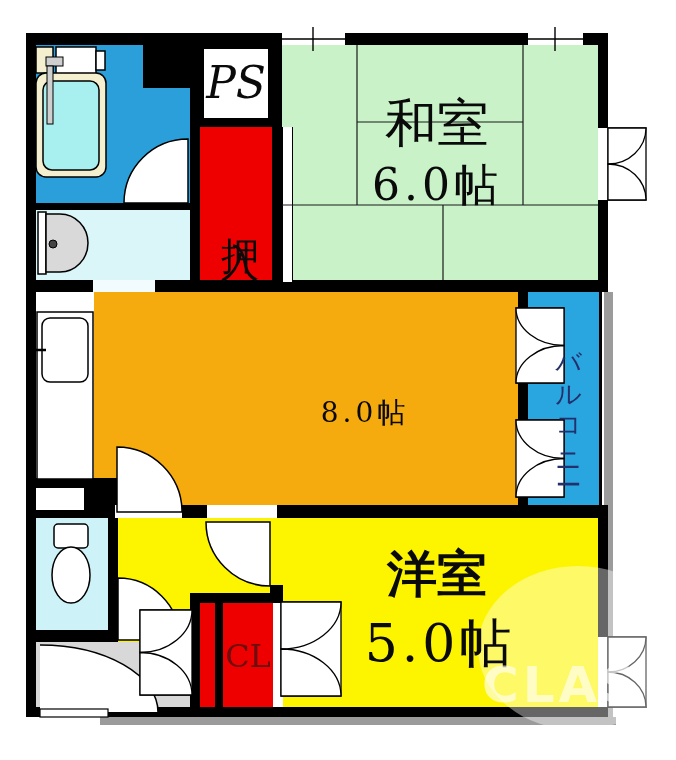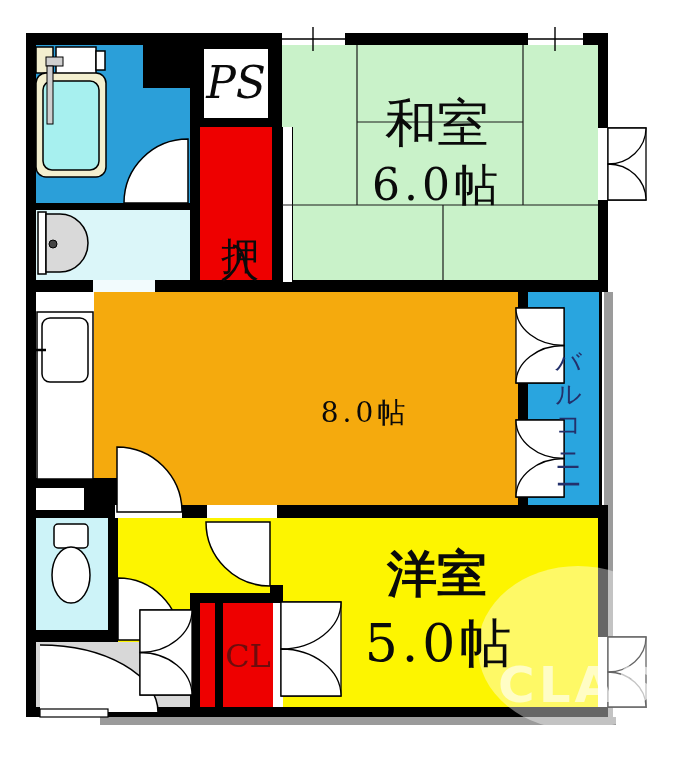--- a/index.html
+++ b/index.html
@@ -176,15 +176,15 @@
 
   <div class="abs lbl" style="left:322px;top:96px;width:230px;font-size:52px;">和室</div>
   <div class="abs lbl" style="left:322px;top:162px;width:230px;font-size:44px;letter-spacing:4px;">6.0帖</div>
   <div class="abs lbl" style="left:240px;top:398px;width:250px;font-size:28px;letter-spacing:4px;">8.0帖</div>
   <div class="abs lbl" style="left:330px;top:548px;width:214px;font-size:50px;font-weight:bold;">洋室</div>
   <div class="abs lbl" style="left:315px;top:616px;width:250px;font-size:52px;letter-spacing:4px;">5.0帖</div>
   <div class="abs lbl vert" style="left:217px;top:142px;width:42px;height:140px;font-size:38px;letter-spacing:4px;">押入</div>
   <div class="abs lbl vert" style="left:548px;top:300px;width:34px;height:210px;font-size:26px;letter-spacing:5px;color:var(--balcony_ink);">バルコニー</div>
   <div class="abs lbl" style="left:219px;top:640px;width:58px;font-size:32px;color:var(--cl_ink);">CL</div>
 
-  <div class="abs wm" style="left:498px;top:656px;font-size:50px;">CLAS</div>
+  <div class="abs wm" style="left:482px;top:656px;font-size:50px;">CLAS</div>
 
 </div>
 
 </body></html>

